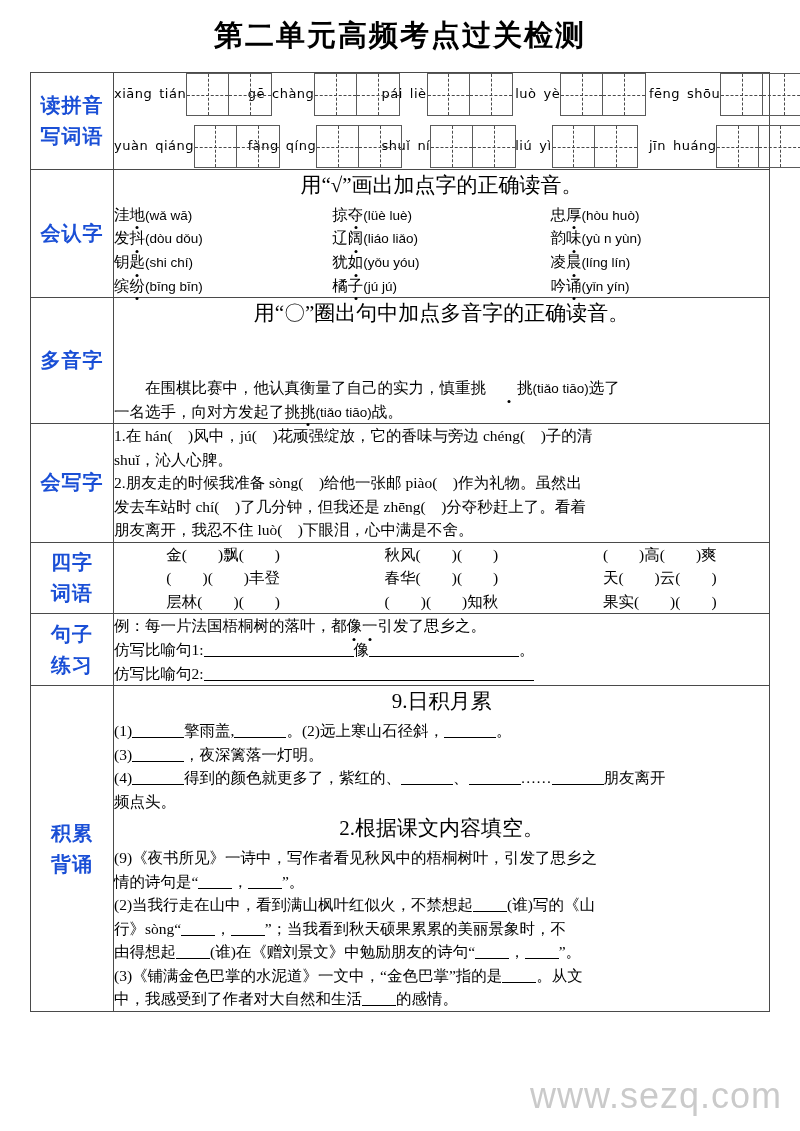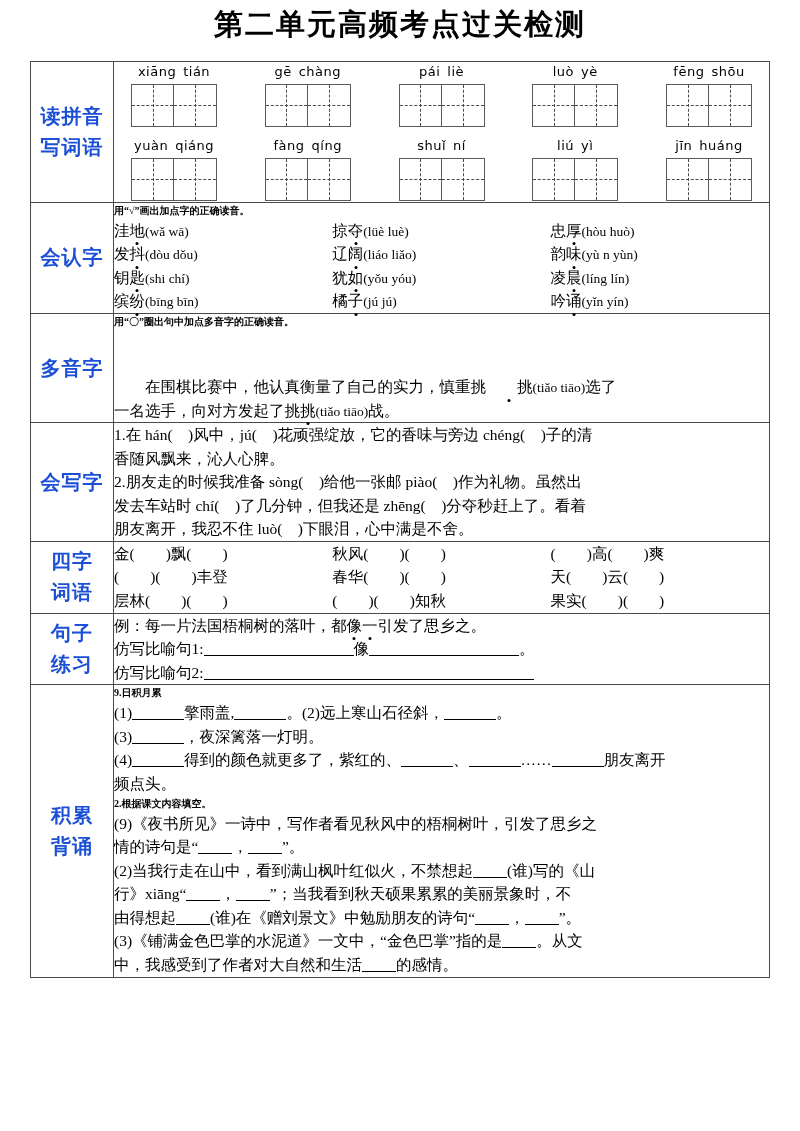--- a/index.html
+++ b/index.html
@@ -33,21 +33,21 @@
     opacity: .75;
     pointer-events: none;
     z-index: 5;
     white-space: nowrap;
   }
   .title {
     text-align: center;
     font-size: 29px;
     font-weight: bold;
     letter-spacing: 2px;
-    padding-top: 5px;
+    padding-top: 16px;
     padding-bottom: 16px;
     font-family: "Liberation Serif", "DejaVu Serif", serif;
   }
   table.sheet {
     border-collapse: collapse;
     width: 740px;
     margin: 0 auto;
     table-layout: fixed;
   }
   table.sheet > tbody > tr > td {
@@ -76,21 +76,21 @@
 
   
   .pinyin-block { padding: 5px 4px 6px 4px; }
   .pinyin-row {
     display: flex;
     justify-content: space-between;
     align-items: flex-end;
     margin-bottom: 4px;
   }
   .pinyin-row:last-child { margin-bottom: 1px; margin-top: 9px; }
-  .word-cell { display: flex; flex-direction: column; align-items: center; width: 120px; }
+  .word-cell { display: flex; flex-direction: row; align-items: center; width: 120px; }
   .py-text {
     font-family: "DejaVu Sans", sans-serif;
     font-size: 13px;
     letter-spacing: .5px;
     margin-bottom: 2px;
     white-space: nowrap;
   }
   .py-text .sp { display: inline-block; width: 7px; }
   .tzg { display: flex; }
   .tzg-box {
@@ -112,24 +112,24 @@
   .tzg-box::after {
     content: "";
     position: absolute;
     top: 50%;
     left: 0;
     right: 0;
     border-top: 1.3px dashed #4a4a4a;
   }
 
   
-  .instr { font-weight: bold; font-size: 10px; margin-bottom: 1px; }
+  .instr { font-weight: normal; font-size: 21px; margin-bottom: 1px; text-align: center; }
   .para { margin: 0; }
   .indent { text-indent: 2em; margin-top: 46px; }
-  .py { font-family: Liberation Serif, serif; font-size: 13.5px; }
+  .py { font-family: Liberation Sans, sans-serif; font-size: 13.5px; }
 
   
   .dotchar { position: relative; display: inline-block; }
   .dotchar::after {
     content: "";
     position: absolute;
     left: 50%;
     transform: translateX(-50%);
     bottom: -3px;
     width: 3px;
@@ -137,21 +137,21 @@
     border-radius: 50%;
     background: #000;
   }
 
   
   .cols3 { display: flex; }
   .cols3 > div { width: 33.33%; white-space: nowrap; }
 
   
   .idiom-row { display: flex; margin: 0; }
-  .idiom-row > div { width: 33.33%; white-space: nowrap; }
+  .idiom-row > div { width: 33.33%; white-space: nowrap; text-align: center; }
 
   
   .blank { display: inline-block; border-bottom: 1.4px solid #000; height: 1em; vertical-align: -2px; }
   .b-sm { width: 34px; }
   .b-md { width: 52px; }
   .b-lg { width: 150px; }
   .b-xl { width: 330px; }
 </style>
 </head>
 <body>
@@ -292,21 +292,21 @@
           <div class="para"><span>一名选手，向对方发起了挑</span><span class="dotchar">挑</span><span class="py">(tiǎo tiāo)</span><span>战。</span></div>
         </td>
       </tr>
 
       <tr>
         <td class="label">
           <span class="label-line">会写字</span>
         </td>
         <td class="content">
           <div class="para">1.在 hán(　)风中，jú(　)花顽强绽放，它的香味与旁边 chéng(　)子的清</div>
-          <div class="para">香随风飘来，沁人心脾。</div>
+          <div class="para">shuǐ，沁人心脾。</div>
           <div class="para">2.朋友走的时候我准备 sòng(　)给他一张邮 piào(　)作为礼物。虽然出</div>
           <div class="para">发去车站时 chí(　)了几分钟，但我还是 zhēng(　)分夺秒赶上了。看着</div>
           <div class="para">朋友离开，我忍不住 luò(　)下眼泪，心中满是不舍。</div>
         </td>
       </tr>
 
       <tr>
         <td class="label">
           <span class="label-line">四字</span>
           <span class="label-line">词语</span>
@@ -356,24 +356,25 @@
 
           <div class="para"><span>(4)</span><span class="blank b-md"></span><span>得到的颜色就更多了，紫红的、</span><span class="blank b-md"></span><span>、</span><span class="blank b-md"></span><span>……</span><span class="blank b-md"></span><span>朋友离开</span></div>
           <div class="para">频点头。</div>
 
           <div class="instr">2.根据课文内容填空。</div>
 
           <div class="para">(9)《夜书所见》一诗中，写作者看见秋风中的梧桐树叶，引发了思乡之</div>
           <div class="para"><span>情的诗句是“</span><span class="blank b-sm"></span><span>，</span><span class="blank b-sm"></span><span>”。</span></div>
 
           <div class="para"><span>(2)当我行走在山中，看到满山枫叶红似火，不禁想起</span><span class="blank b-sm"></span><span>(谁)写的《山</span></div>
-          <div class="para"><span>行》xiāng“</span><span class="blank b-sm"></span><span>，</span><span class="blank b-sm"></span><span>”；当我看到秋天硕果累累的美丽景象时，不</span></div>
+          <div class="para"><span>行》sòng“</span><span class="blank b-sm"></span><span>，</span><span class="blank b-sm"></span><span>”；当我看到秋天硕果累累的美丽景象时，不</span></div>
           <div class="para"><span>由得想起</span><span class="blank b-sm"></span><span>(谁)在《赠刘景文》中勉励朋友的诗句“</span><span class="blank b-sm"></span><span>，</span><span class="blank b-sm"></span><span>”。</span></div>
 
           <div class="para"><span>(3)《铺满金色巴掌的水泥道》一文中，“金色巴掌”指的是</span><span class="blank b-sm"></span><span>。从文</span></div>
           <div class="para"><span>中，我感受到了作者对大自然和生活</span><span class="blank b-sm"></span><span>的感情。</span></div>
         </td>
       </tr>
 
     </tbody>
   </table>
 
+  <div class="watermark">www.sezq.com</div>
 </div>
 
 </body></html>

